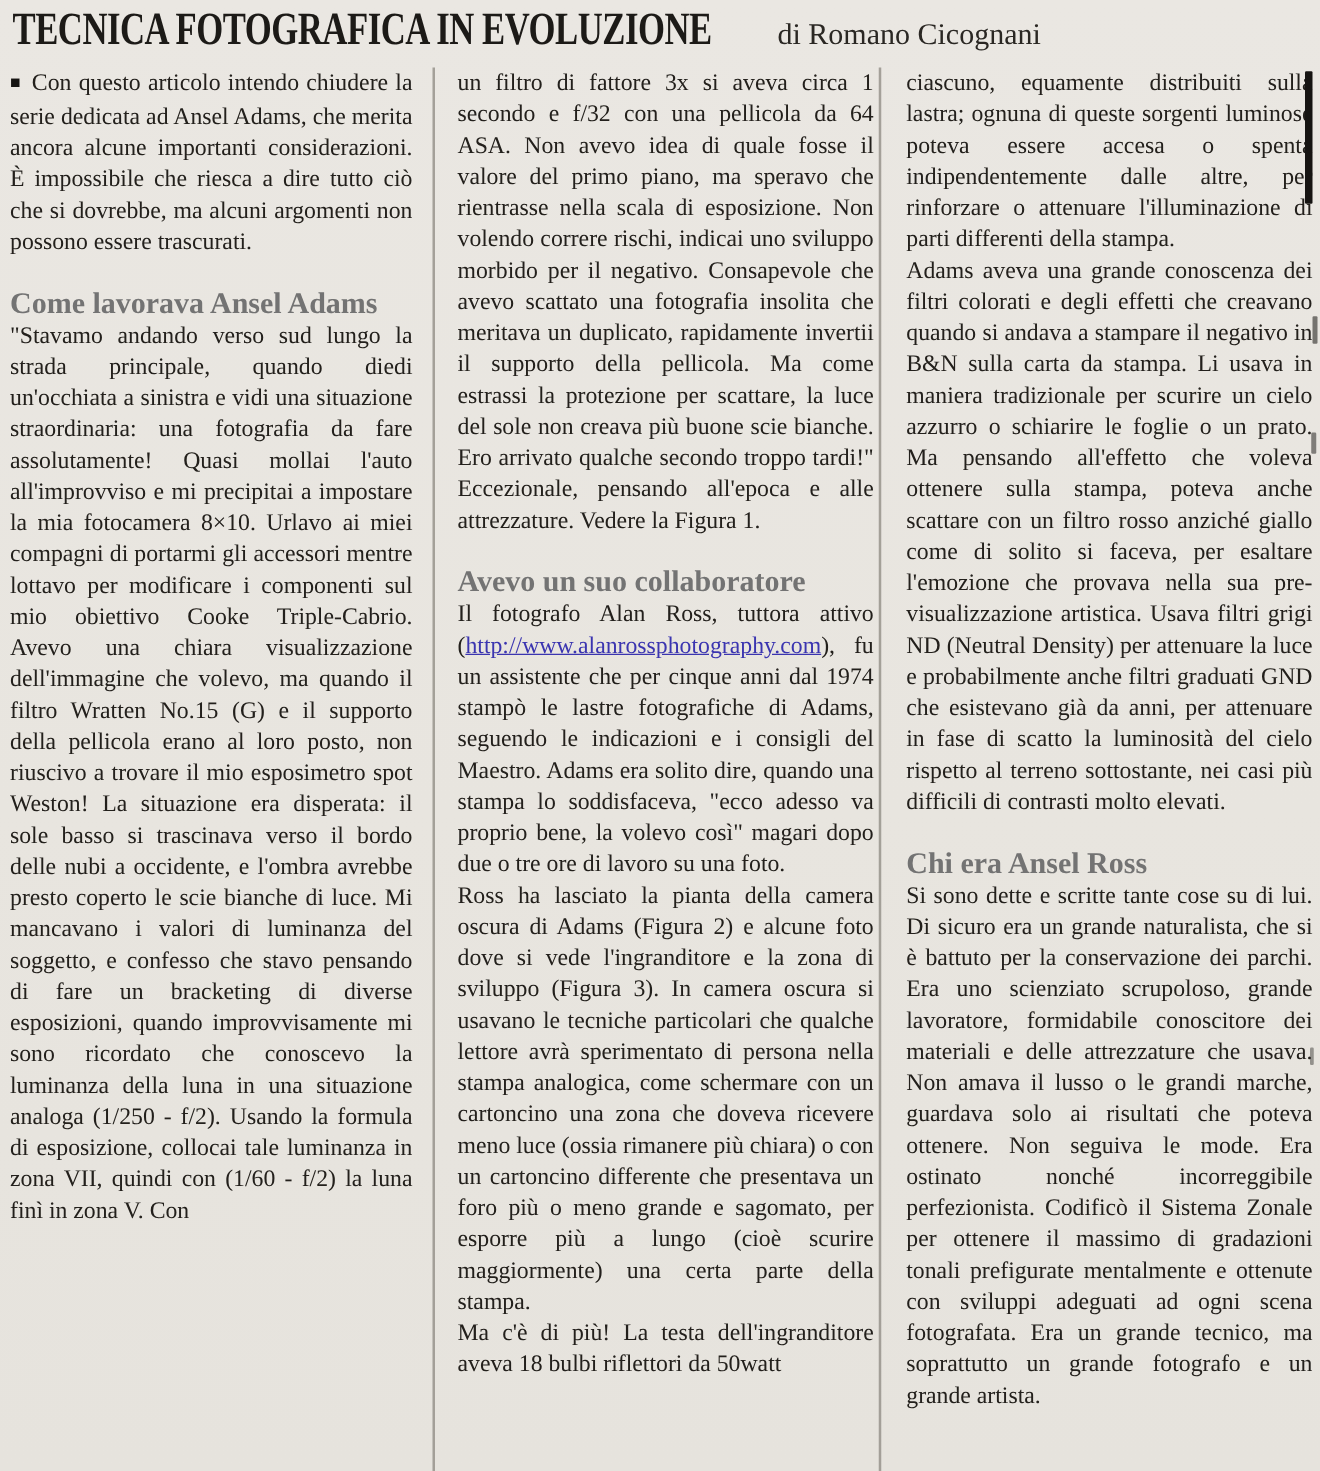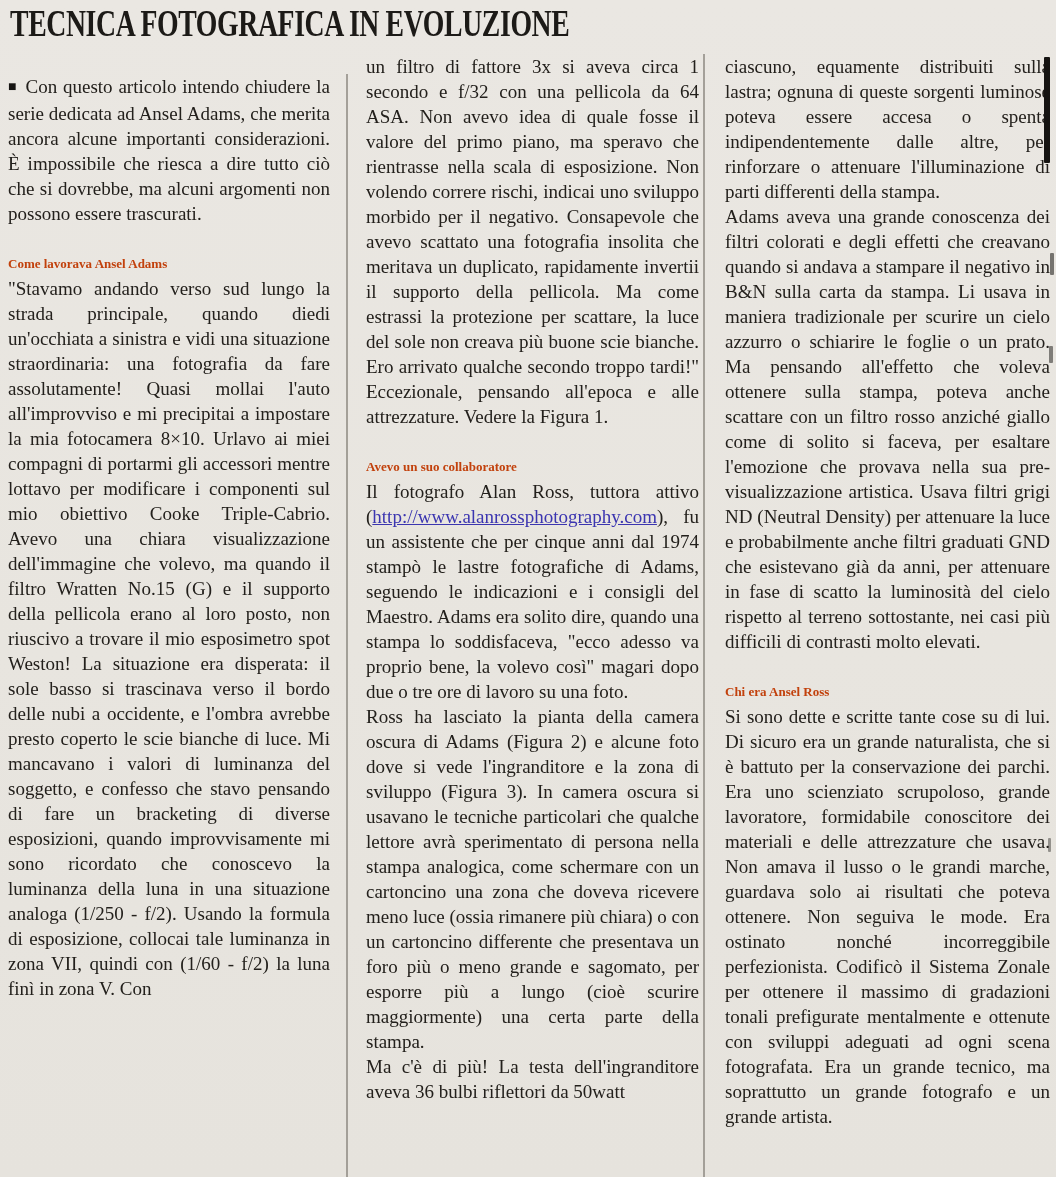--- a/index.html
+++ b/index.html
@@ -24,34 +24,34 @@
   .byline {
     position: absolute; left: 622px; top: 15px;
     font-size: 24px; color: #2a2723; white-space: nowrap;
   }
   .columns {
     position: absolute; left: 0; right: 0; top: 54px; bottom: 0;
     display: grid;
     grid-template-columns: 348px 357px 351px;
   }
   .col { overflow: hidden; }
-  .col-1 { padding: 0 16px 0 8px;  border-right: 2px solid rgba(140,136,128,0.75); margin-top: 20px; }
+  .col-1 { padding: 0 16px 0 8px;  border-right: 2px solid rgba(140,136,128,0.75); }
   .col-2 { padding: 0 4px 0 18px; border-right: 2px solid rgba(140,136,128,0.75); }
   .col-3 { padding: 0 6px  0 20px; }
   .col p {
     margin: 0;
     font-size: 19px; line-height: 25px;
     text-align: justify;
     color: #23201c;
   }
   .col h2 {
     margin: 25px 0 0 0;
-    font-size: 13px; line-height: 25px;
+    font-size: 24px; line-height: 25px;
     font-weight: bold; text-align: left;
-    color: #c2410c;
+    color: #737373;
   }
   .square {
     display: inline-block;
     font-size: 14px;
     margin-right: 9px;
     transform: translateY(-2px);
     color: #161412;
   }
   a.link {
     color: var(--link-color, #3b35b0);
@@ -61,34 +61,35 @@
   .artifact-1 { left: 1044px; top: 57px;  width: 6px; height: 106px; }
   .artifact-2 { left: 1050px; top: 253px; width: 4px; height: 22px; opacity: .55; }
   .artifact-3 { left: 1049px; top: 346px; width: 4px; height: 17px; opacity: .5; }
   .artifact-4 { left: 1048px; top: 838px; width: 3px; height: 14px; opacity: .4; }
 </style>
 </head>
 <body style="color: rgb(35, 32, 28);">
 
 <header class="header">
   <h1 class="title">TECNICA FOTOGRAFICA IN EVOLUZIONE</h1>
+  <span class="byline">di Romano Cicognani</span>
 </header>
 
 <main class="columns">
   <div class="col col-1">
       <p><span class="square">■</span>Con questo articolo intendo chiudere la serie dedicata ad Ansel Adams, che merita ancora alcune importanti considerazioni. È impossibile che riesca a dire tutto ciò che si dovrebbe, ma alcuni argomenti non possono essere trascurati.</p>
       <h2>Come lavorava Ansel Adams</h2>
       <p>"Stavamo andando verso sud lungo la strada principale, quando diedi un'occhiata a sinistra e vidi una situazione straordinaria: una fotografia da fare assolutamente! Quasi mollai l'auto all'improvviso e mi precipitai a impostare la mia fotocamera 8×10. Urlavo ai miei compagni di portarmi gli accessori mentre lottavo per modificare i componenti sul mio obiettivo Cooke Triple-Cabrio. Avevo una chiara visualizzazione dell'immagine che volevo, ma quando il filtro Wratten No.15 (G) e il supporto della pellicola erano al loro posto, non riuscivo a trovare il mio esposimetro spot Weston! La situazione era disperata: il sole basso si trascinava verso il bordo delle nubi a occidente, e l'ombra avrebbe presto coperto le scie bianche di luce. Mi mancavano i valori di luminanza del soggetto, e confesso che stavo pensando di fare un bracketing di diverse esposizioni, quando improvvisamente mi sono ricordato che conoscevo la luminanza della luna in una situazione analoga (1/250 - f/2). Usando la formula di esposizione, collocai tale luminanza in zona VII, quindi con (1/60 - f/2) la luna finì in zona V. Con</p>
     </div>
   <div class="col col-2">
       <p>un filtro di fattore 3x si aveva circa 1 secondo e f/32 con una pellicola da 64 ASA. Non avevo idea di quale fosse il valore del primo piano, ma speravo che rientrasse nella scala di esposizione. Non volendo correre rischi, indicai uno sviluppo morbido per il negativo. Consapevole che avevo scattato una fotografia insolita che meritava un duplicato, rapidamente invertii il supporto della pellicola. Ma come estrassi la protezione per scattare, la luce del sole non creava più buone scie bianche. Ero arrivato qualche secondo troppo tardi!" Eccezionale, pensando all'epoca e alle attrezzature. Vedere la Figura 1.</p>
       <h2>Avevo un suo collaboratore</h2>
       <p>Il fotografo Alan Ross, tuttora attivo (<a class="link" href="#">http://www.alanrossphotography.com</a>), fu un assistente che per cinque anni dal 1974 stampò le lastre fotografiche di Adams, seguendo le indicazioni e i consigli del Maestro. Adams era solito dire, quando una stampa lo soddisfaceva, "ecco adesso va proprio bene, la volevo così" magari dopo due o tre ore di lavoro su una foto.</p>
       <p>Ross ha lasciato la pianta della camera oscura di Adams (Figura 2) e alcune foto dove si vede l'ingranditore e la zona di sviluppo (Figura 3). In camera oscura si usavano le tecniche particolari che qualche lettore avrà sperimentato di persona nella stampa analogica, come schermare con un cartoncino una zona che doveva ricevere meno luce (ossia rimanere più chiara) o con un cartoncino differente che presentava un foro più o meno grande e sagomato, per esporre più a lungo (cioè scurire maggiormente) una certa parte della stampa.</p>
-      <p>Ma c'è di più! La testa dell'ingranditore aveva 36 bulbi riflettori da 50watt</p>
+      <p>Ma c'è di più! La testa dell'ingranditore aveva 18 bulbi riflettori da 50watt</p>
     </div>
   <div class="col col-3">
       <p>ciascuno, equamente distribuiti sulla lastra; ognuna di queste sorgenti luminose poteva essere accesa o spenta indipendentemente dalle altre, per rinforzare o attenuare l'illuminazione di parti differenti della stampa.</p>
       <p>Adams aveva una grande conoscenza dei filtri colorati e degli effetti che creavano quando si andava a stampare il negativo in B&amp;N sulla carta da stampa. Li usava in maniera tradizionale per scurire un cielo azzurro o schiarire le foglie o un prato. Ma pensando all'effetto che voleva ottenere sulla stampa, poteva anche scattare con un filtro rosso anziché giallo come di solito si faceva, per esaltare l'emozione che provava nella sua pre-visualizzazione artistica. Usava filtri grigi ND (Neutral Density) per attenuare la luce e probabilmente anche filtri graduati GND che esistevano già da anni, per attenuare in fase di scatto la luminosità del cielo rispetto al terreno sottostante, nei casi più difficili di contrasti molto elevati.</p>
       <h2>Chi era Ansel Ross</h2>
       <p>Si sono dette e scritte tante cose su di lui. Di sicuro era un grande naturalista, che si è battuto per la conservazione dei parchi. Era uno scienziato scrupoloso, grande lavoratore, formidabile conoscitore dei materiali e delle attrezzature che usava. Non amava il lusso o le grandi marche, guardava solo ai risultati che poteva ottenere. Non seguiva le mode. Era ostinato nonché incorreggibile perfezionista. Codificò il Sistema Zonale per ottenere il massimo di gradazioni tonali prefigurate mentalmente e ottenute con sviluppi adeguati ad ogni scena fotografata. Era un grande tecnico, ma soprattutto un grande fotografo e un grande artista.</p>
     </div>
 </main>
 
 <div class="artifact artifact-1"></div>

